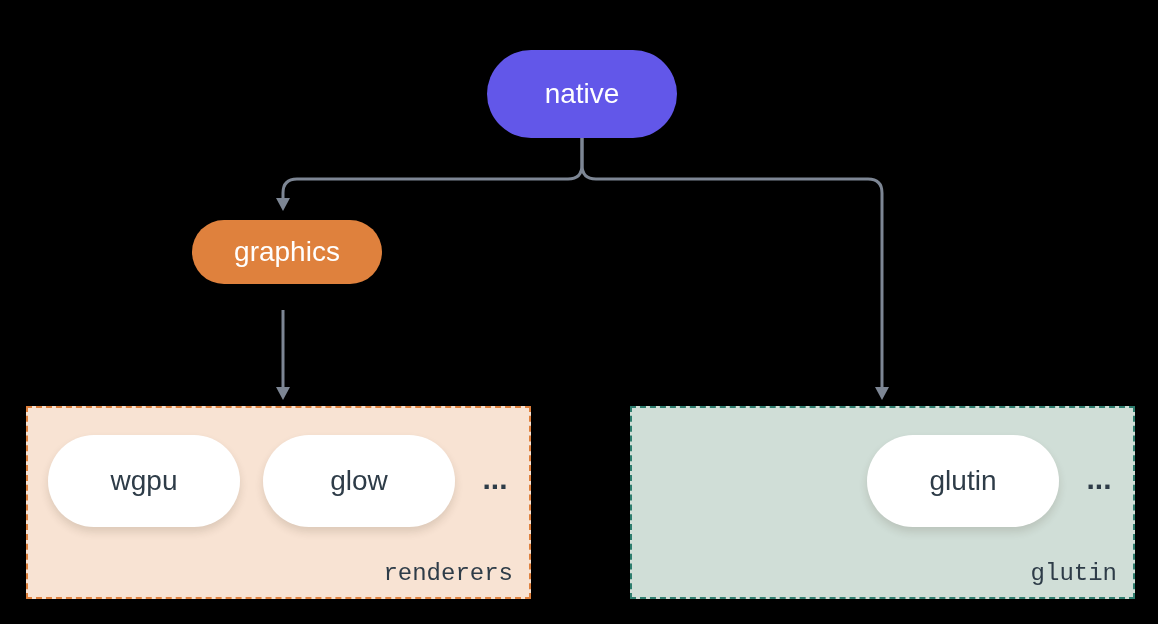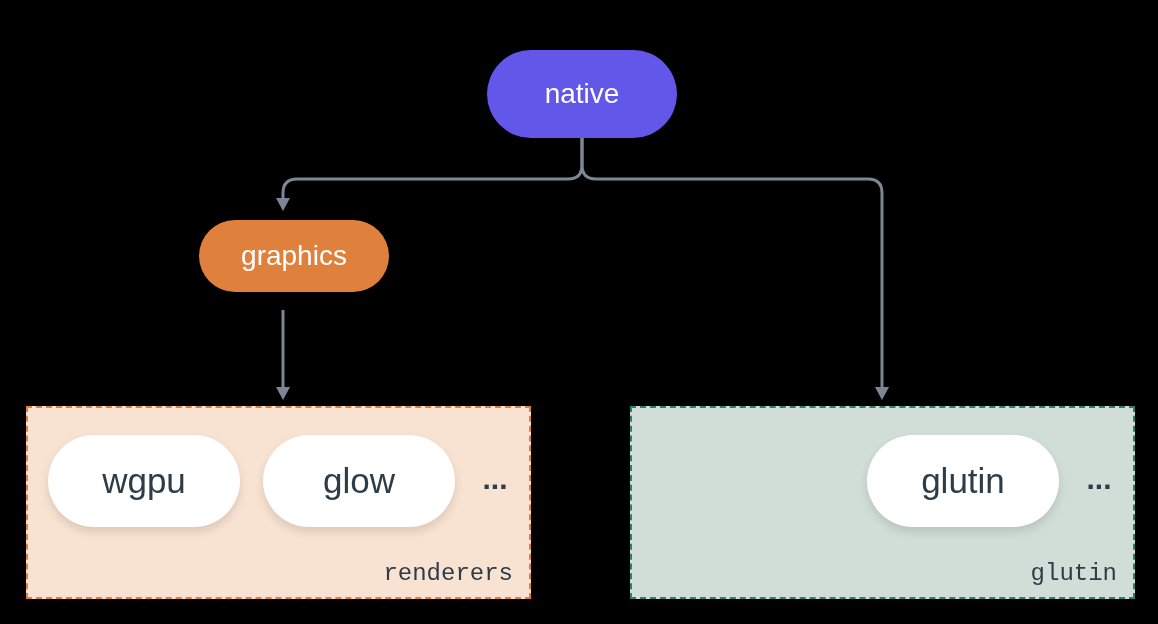--- a/index.html
+++ b/index.html
@@ -32,41 +32,41 @@
     position: absolute;
     display: flex; align-items: center; justify-content: center;
     color: var(--node-text);
     font-size: 28px;
   }
   .node-native {
     left: 487px; top: 28px; width: 190px; height: 88px;
     background: var(--native-fill); border-radius: 44px; margin-top: 22px;
   }
   .node-graphics {
-    left: 199px; top: 220px; width: 190px; height: 72px;
+    left: 192px; top: 220px; width: 190px; height: 64px;
     background: var(--graphics-fill); border-radius: 44px;
   }
 
   .group { position: absolute; top: 406px; width: 505px; height: 193px; }
   .group-renderers {
     left: 26px;
     background: var(--renderers-bg);
     border: 2px dashed var(--renderers-border);
   }
   .group-shells {
     left: 630px;
     background: var(--shells-bg);
     border: 2px dashed var(--shells-border);
   }
 
   .pill {
     position: absolute; top: 27px; width: 192px; height: 92px;
     background: var(--pill-bg); border-radius: 46px;
     display: flex; align-items: center; justify-content: center;
-    color: var(--pill-text); font-size: 35px;
+    color: var(--pill-text); font-size: 28px;
     box-shadow: 0 5px 9px rgba(60, 40, 20, 0.14);
   }
   .pill-1 { left: 20px; }
   .pill-2 { left: 235px; }
 
   .ellipsis {
     position: absolute; top: 27px; left: 437px; width: 60px; height: 92px;
     line-height: 88px; text-align: center;
     color: var(--pill-text); font-size: 30px; font-weight: bold;
   }

